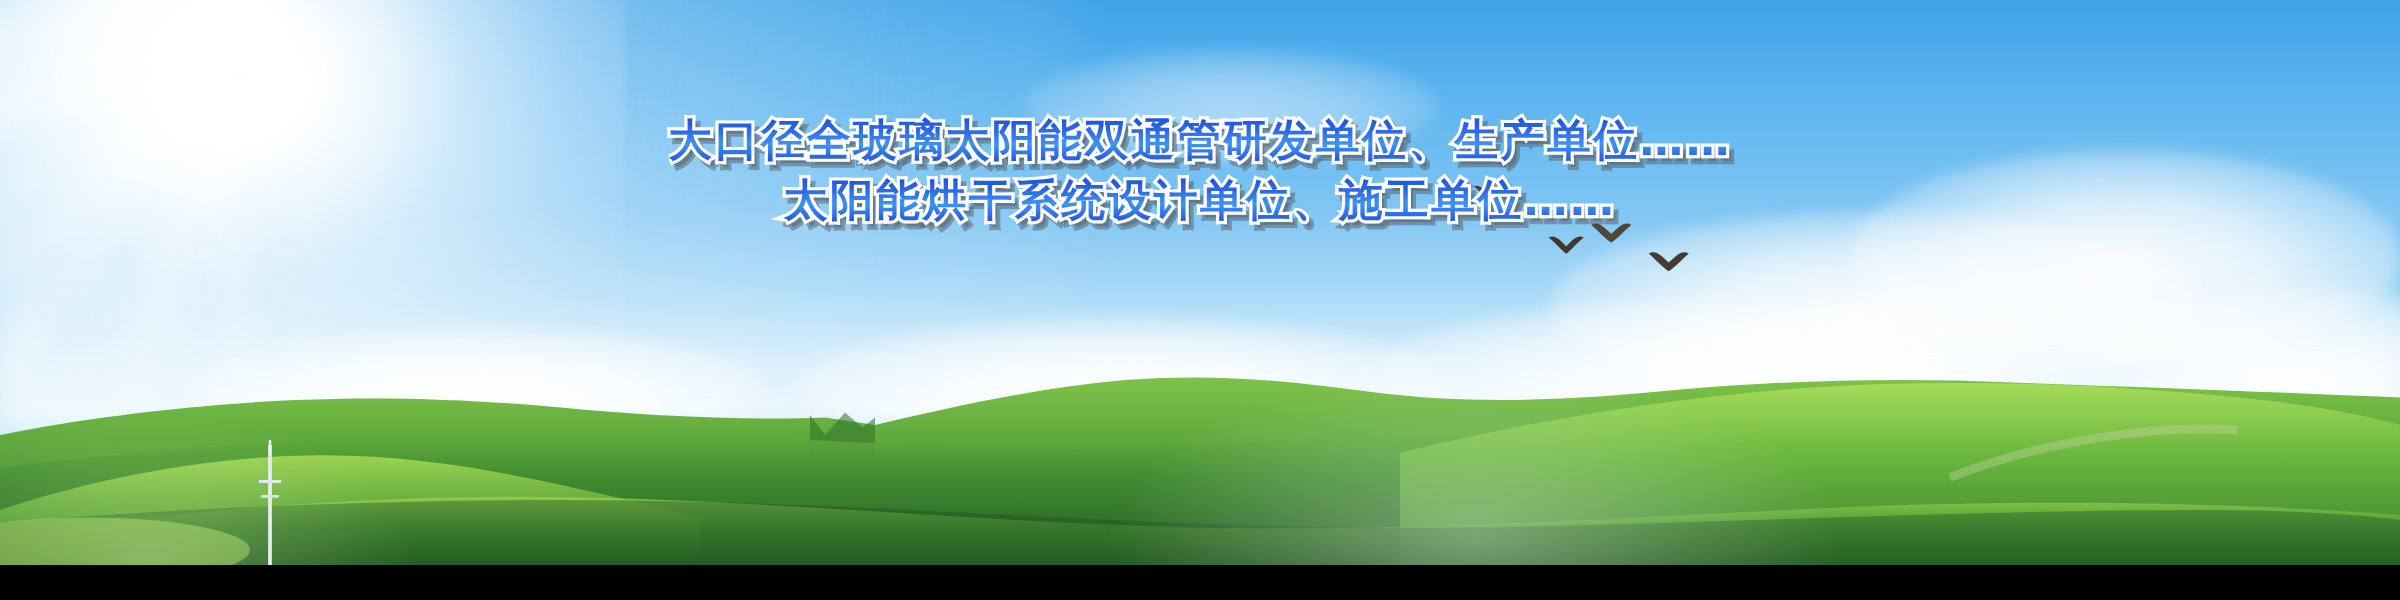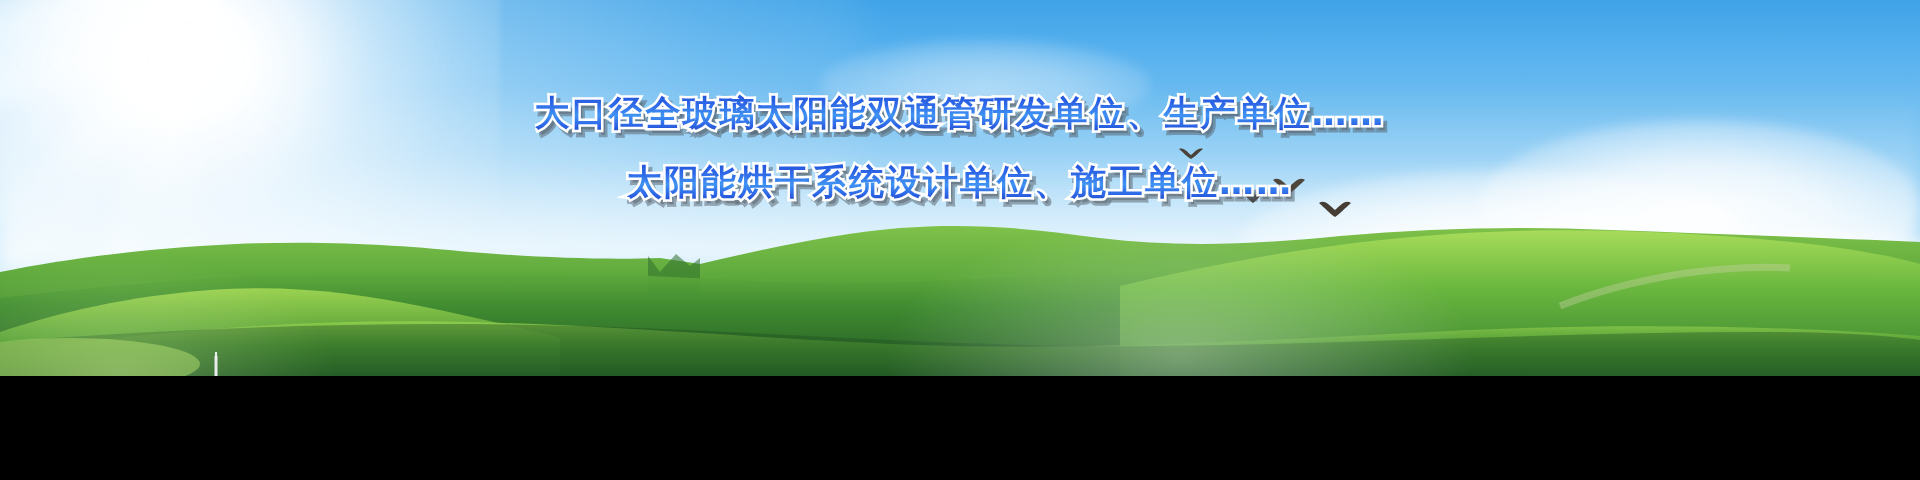--- a/index.html
+++ b/index.html
@@ -7,21 +7,21 @@
   html, body {
     width:1920px; height:480px;
     overflow:hidden;
     background:#000;
     font-family:"Liberation Sans", sans-serif;
   }
 
   #banner {
     position:relative;
     width:1920px;
-    height:376px;
+    height:452px;
     overflow:hidden;
   }
 
   
   .sky {
     position:absolute; inset:0;
     background:
       linear-gradient(180deg,
         #3fa3e8 0%,
         #57b1ee 14%,
@@ -115,21 +115,21 @@
   .hline {
     font-family:"DejaVu Sans", sans-serif;
     font-weight:bold;
     font-size:35px;
     line-height:1;
     letter-spacing:2px;
     white-space:nowrap;
     position:relative;
     display:block;
   }
-  .hline + .hline { margin-top:34px; }
+  .hline + .hline { margin-top:13px; }
 
   
   .hline .shadow {
     position:absolute;
     left:50%; top:0;
     transform:translateX(-50%) translate(4px, 5px);
     color:rgba(86,96,106,0.50);
     -webkit-text-stroke:5px rgba(86,96,106,0.50);
     filter:blur(0.6px);
     z-index:1;

